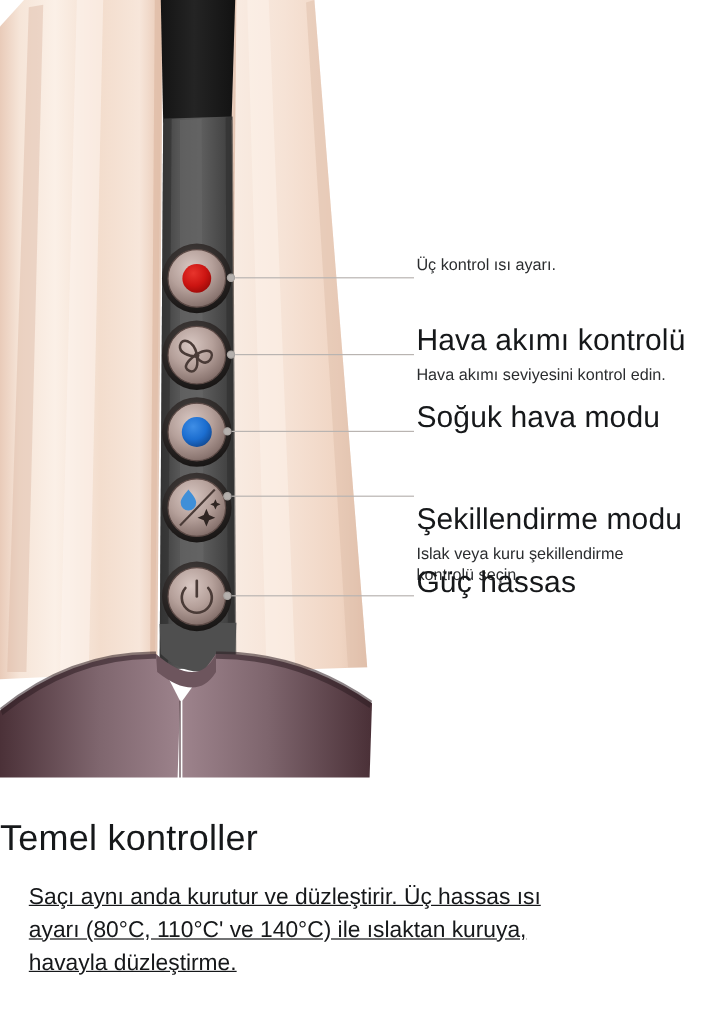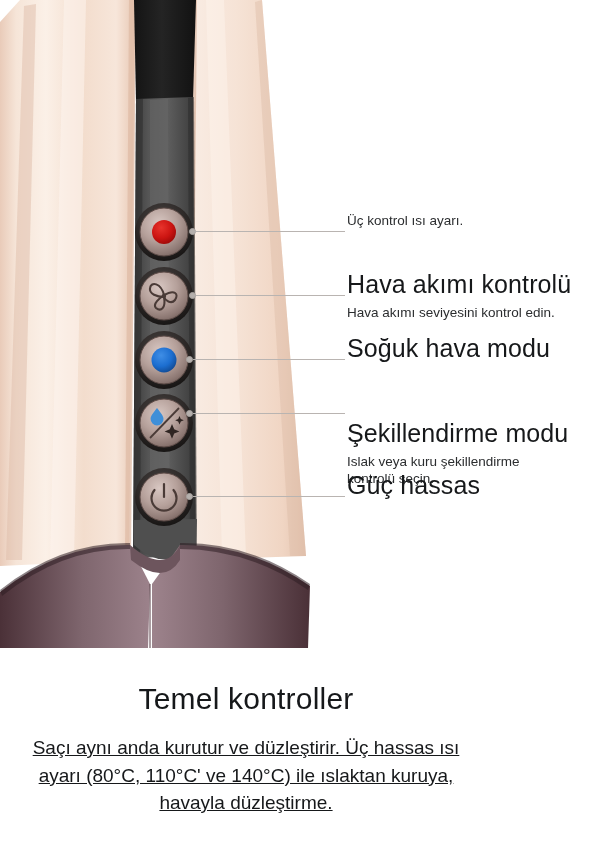--- a/index.html
+++ b/index.html
@@ -46,21 +46,21 @@
     color:#2b2d2f;
     line-height:1.32;
     margin-top:5px;
   }
 
   
   #bottom-block {
     position:absolute;
     left:0; top:660px;
     width:492px; height:197px;
-    text-align:center;
+    text-align:left;
   }
   #bottom-heading {
     margin-top:22px;
     font-size:30px;
     font-weight:400;
     color:#16181a;
     letter-spacing:0.2px;
   }
   #bottom-body {
     margin-top:18px;

